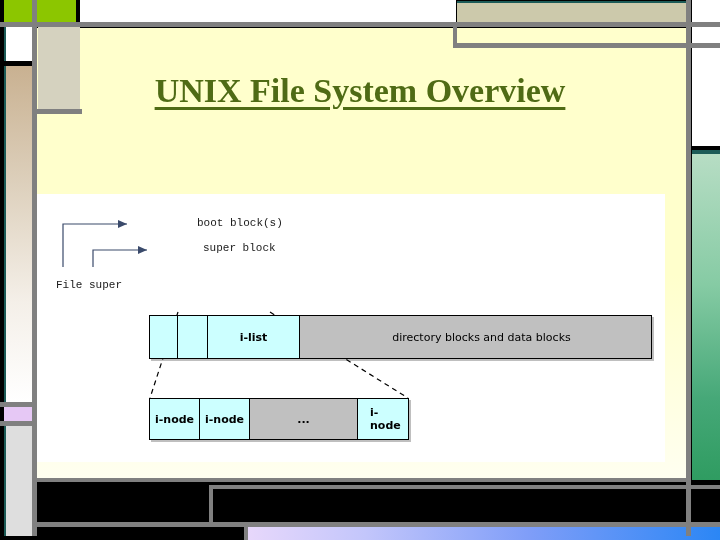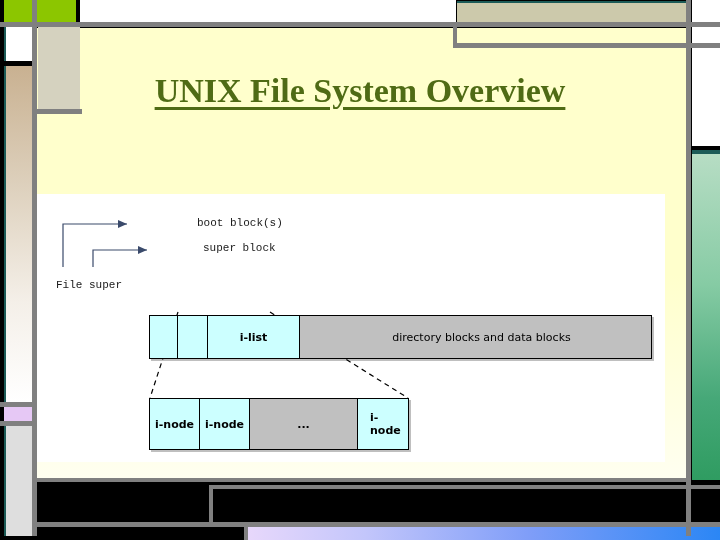--- a/index.html
+++ b/index.html
@@ -179,21 +179,21 @@
   .cyan{background:#ccffff;}
   .gray{background:#c0c0c0;}
   .c-boot{width:28px;}
   .c-super{width:30px;}
   .c-ilist{width:92px;}
   .c-data{flex:1;font-weight:normal;font-size:11px;}
 
   
   .ibar{
     position:absolute;
-    left:112px; top:204px; height:52px; width:260px;
+    left:112px; top:204px; height:42px; width:260px;
     border:1px solid #000000;
     box-sizing:border-box;
     box-shadow:2px 2px 0 rgba(0,0,0,.25);
     display:flex;
     align-items:flex-end;
   }
   .i-cell{width:50px;}
   .i-mid{flex:1;}
 
   svg.overlay{position:absolute;left:0;top:0;width:628px;height:268px;pointer-events:none;}

